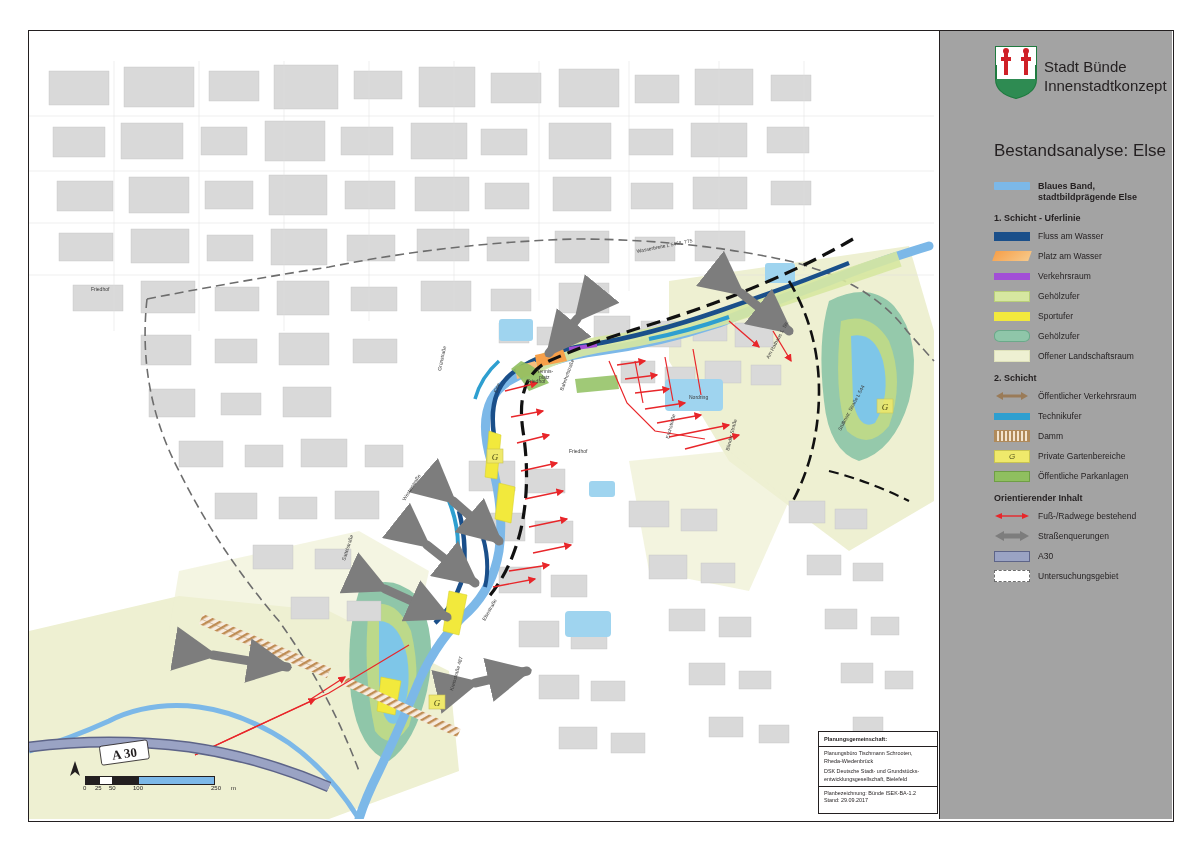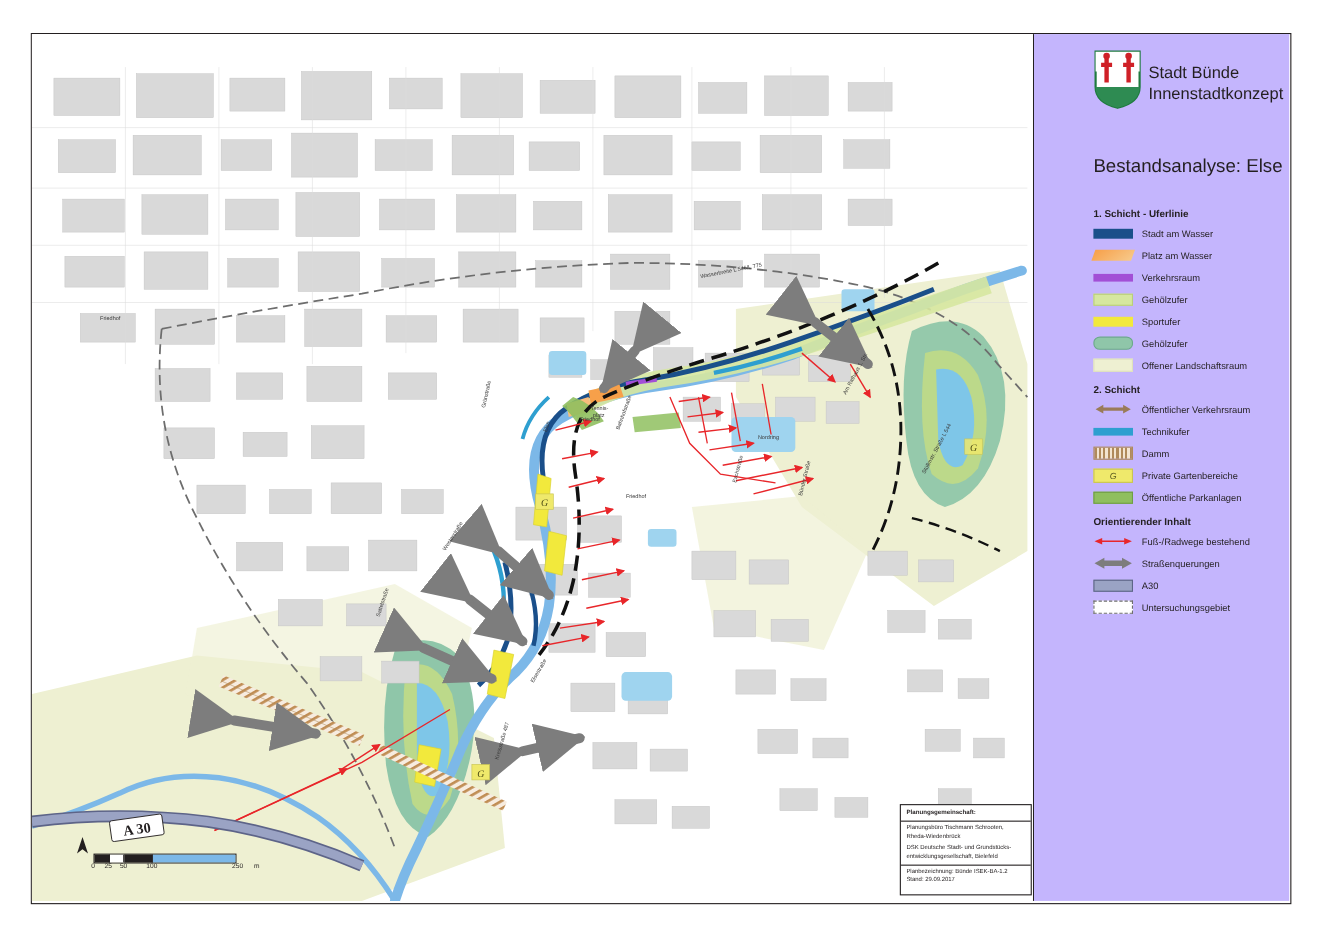--- a/index.html
+++ b/index.html
@@ -1,19 +1,19 @@
 <!DOCTYPE html>
 <html><head>
 <meta charset="utf-8">
 <style>
   html,body{margin:0;padding:0;background:#ffffff;}
   body{width:1200px;height:849px;font-family:"Liberation Sans",sans-serif;}
   .sheet{position:absolute;left:28px;top:30px;width:1144px;height:790px;border:1px solid #231f20;background:#ffffff;}
   .mapframe{position:absolute;left:0;top:0;width:910px;height:788px;overflow:hidden;background:#fefefe;border-right:1px solid #231f20;}
-  .legendpanel{position:absolute;left:911px;top:0;width:232px;height:788px;background:#c4b5fd;}
+  .legendpanel{position:absolute;left:911px;top:0;width:232px;height:788px;background:#a3a3a3;}
 
   
   .mapsvg{position:absolute;left:0;top:0;}
   
   .crest{position:absolute;left:54px;top:14px;width:44px;height:54px;}
   .city-title{position:absolute;left:104px;top:26px;font-size:15px;color:#231f20;line-height:19px;}
   .subtitle{position:absolute;left:54px;top:110px;font-size:17px;color:#231f20;}
   .legend-list{position:absolute;left:54px;top:148px;width:180px;}
   .lrow{display:flex;align-items:flex-start;margin-bottom:6px;min-height:14px;}
   .lkey{width:36px;min-width:36px;height:14px;position:relative;margin-right:8px;}
@@ -380,28 +380,37 @@
 
     <div class="city-title">
       <div>Stadt Bünde</div>
       <div>Innenstadtkonzept</div>
     </div>
 
     <div class="subtitle">Bestandsanalyse: Else</div>
 
     <div class="legend-list">
 
+      <div class="lrow lbold">
+        <div class="lkey">
+            <div class="sw-blueband"></div>
+          </div>
+        <div class="ltext">
+          <div>Blaues Band,</div>
+          <div>stadtbildprägende Else</div>
+        </div>
+      </div>
 
       <div class="lhead">1. Schicht - Uferlinie</div>
 
       <div class="lrow">
         <div class="lkey">
             <div class="sw-stadtwasser"></div>
           </div>
-        <div class="ltext">Stadt am Wasser</div>
+        <div class="ltext">Fluss am Wasser</div>
       </div>
       <div class="lrow">
         <div class="lkey">
             <div class="sw-platz"></div>
           </div>
         <div class="ltext">Platz am Wasser</div>
       </div>
       <div class="lrow">
         <div class="lkey">
             <div class="sw-terrassen"></div>

